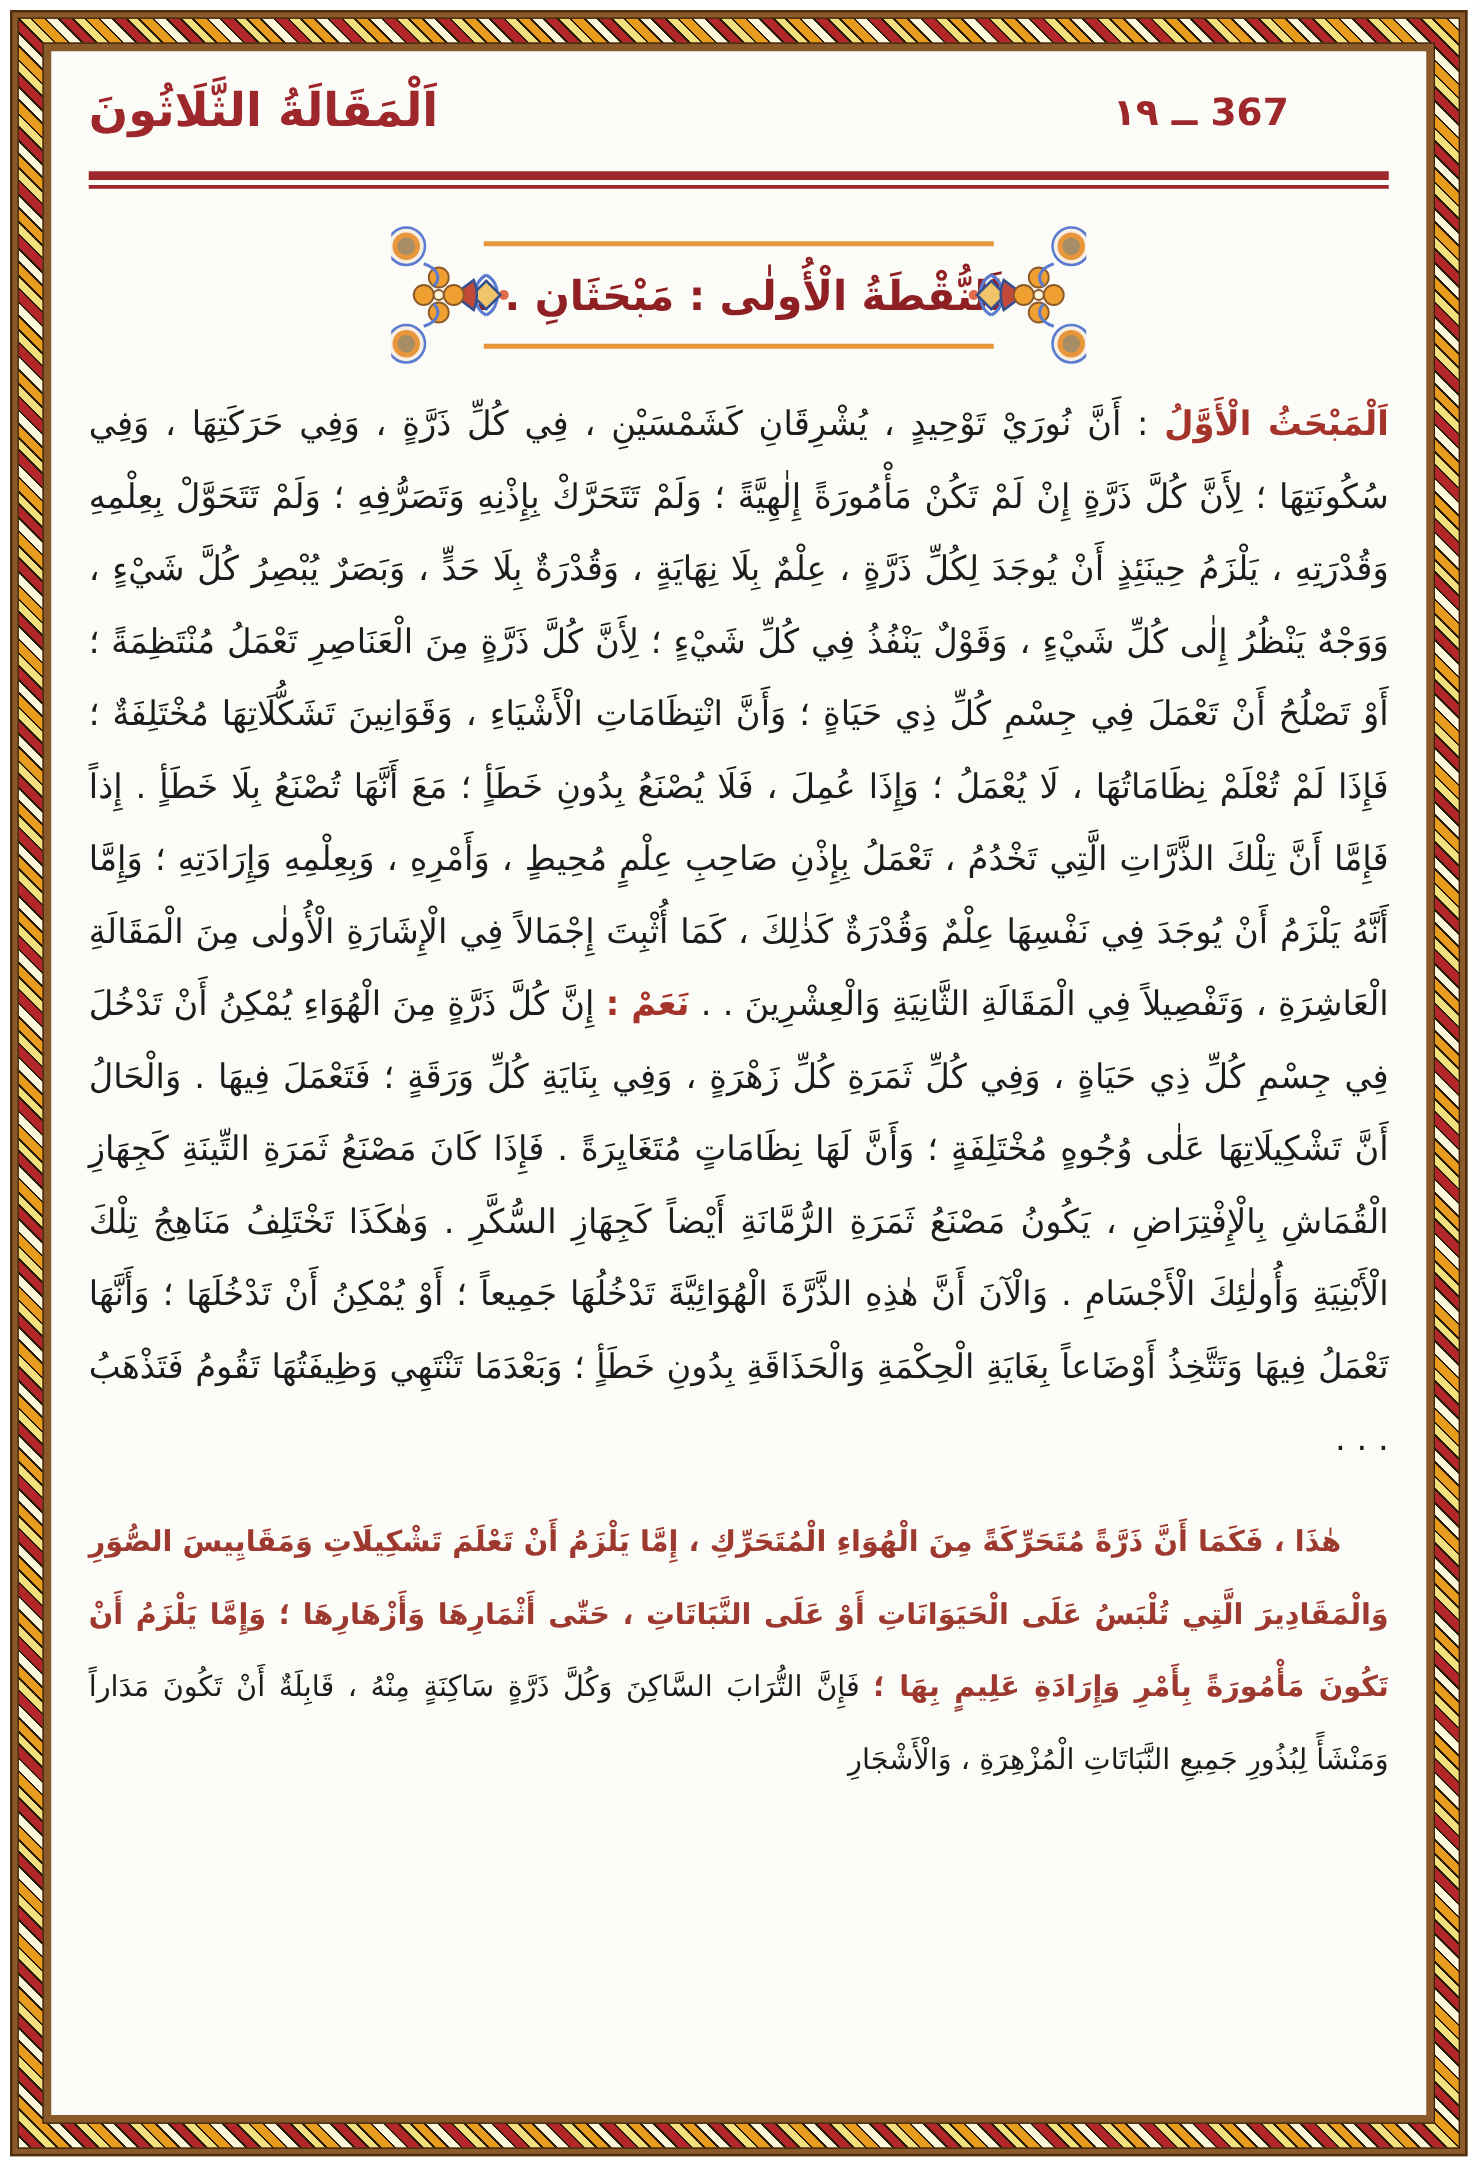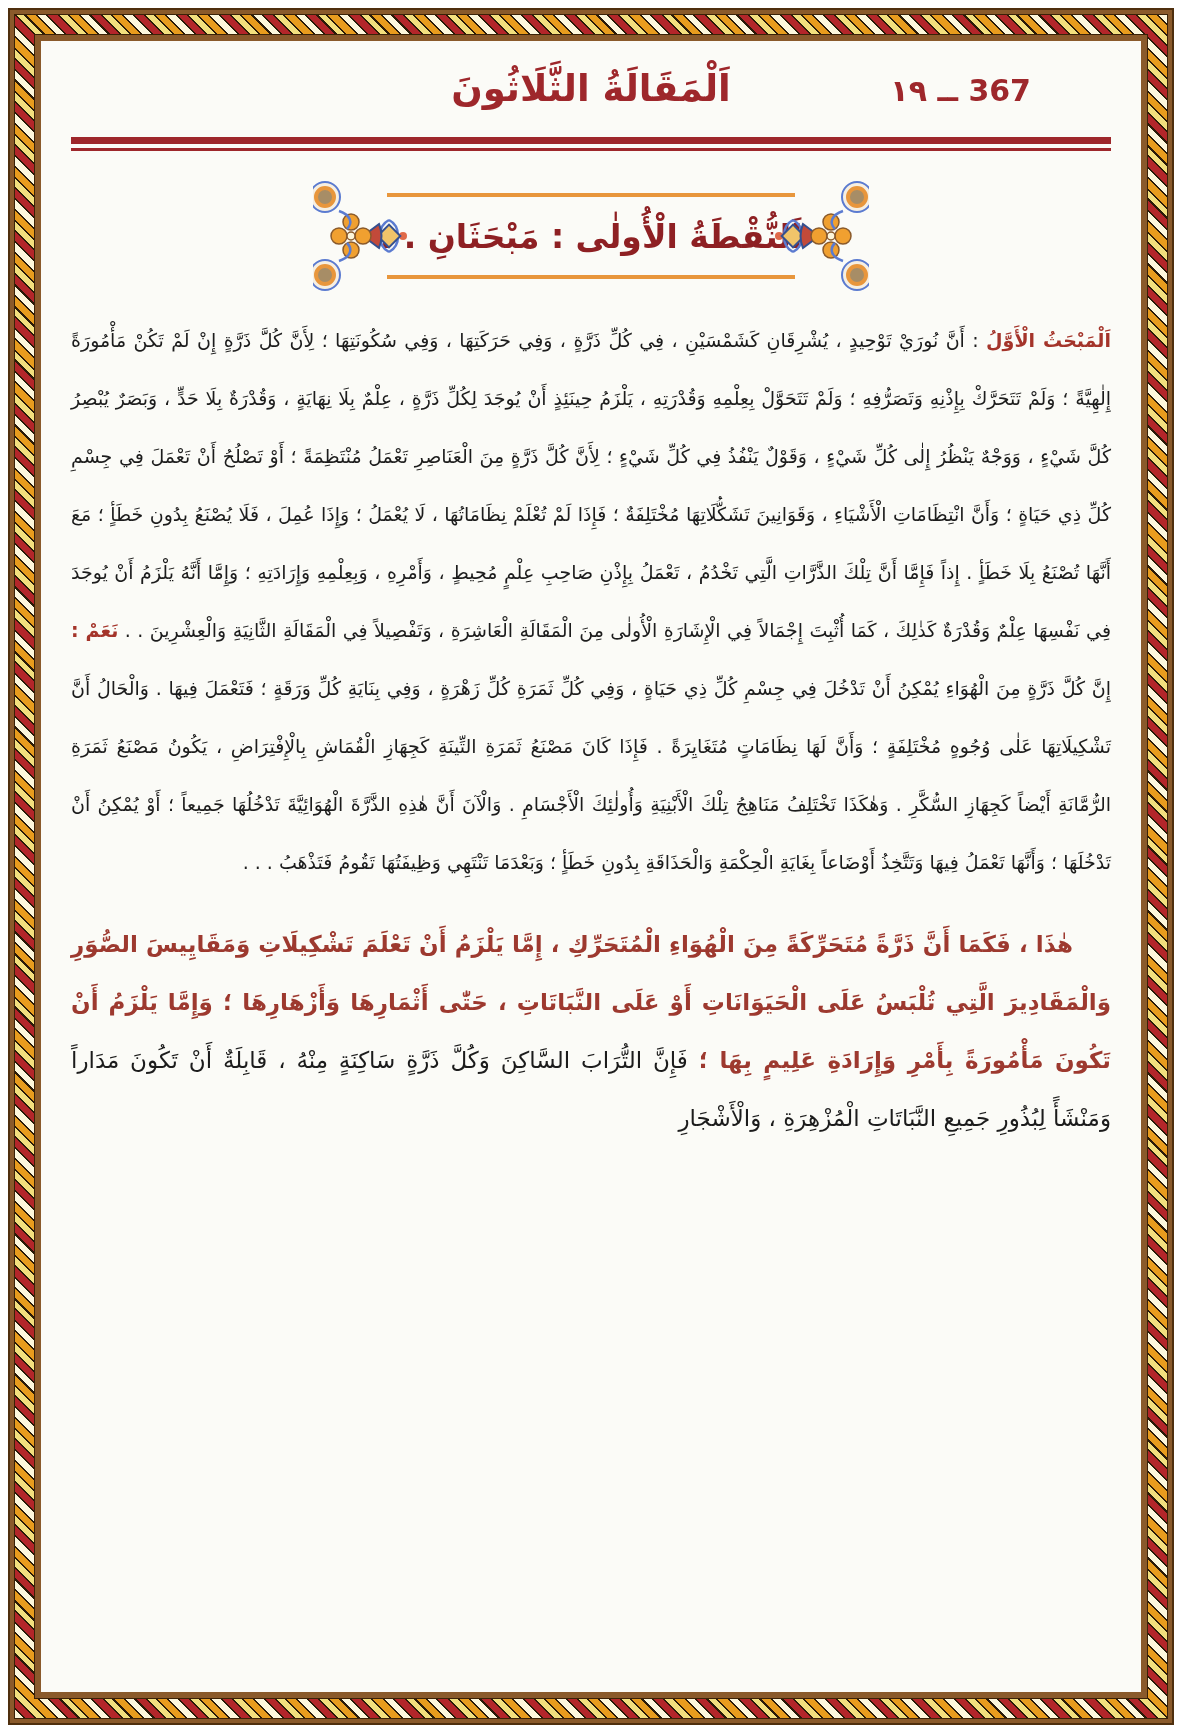--- a/index.html
+++ b/index.html
@@ -18,34 +18,34 @@
         #2a1a08 14px,#2a1a08 15.5px,
         #f2df7e 15.5px,#f2df7e 21px,
         #2a1a08 21px,#2a1a08 22.5px,
         #e89c1e 22.5px,#e89c1e 29px,
         #2a1a08 29px,#2a1a08 30.5px);}
   .f3{height:100%;box-sizing:border-box;background:#8a5a2b;border:1px solid #3a2208;padding:6px;}
   .content{height:100%;box-sizing:border-box;background:#fbfbf7;padding:22px 30px 0;direction:rtl;overflow:hidden;}
 
   .header{position:relative;height:58px;margin-top:4px;}
   .page-number{position:absolute;right:80px;top:6px;font-size:30px;font-weight:bold;color:#9e272b;letter-spacing:3px;}
-  .title{text-align:center;font-size:37px;font-weight:bold;color:#9e272b;}
+  .title{text-align:left;font-size:37px;font-weight:bold;color:#9e272b;}
 
   .rules{margin-top:12px;}
   .rule-thick{height:7px;background:#9e272b;}
   .rule-thin{height:3px;background:#9e272b;margin-top:4px;}
 
   .cartouche{display:flex;align-items:center;justify-content:center;margin:26px auto 4px;width:580px;}
   .orn{width:96px;height:118px;flex:0 0 auto;position:relative;z-index:2;}
   .orn.right{transform:scaleX(-1);}
   .bar{flex:0 0 auto;width:408px;height:78px;border-top:4px solid #e8963c;border-bottom:4px solid #e8963c;
        display:flex;align-items:center;justify-content:center;margin:0 -22px;position:relative;z-index:1;background:#fbfbf7;}
   .bar-label{font-size:33px;font-weight:bold;color:#8e2023;white-space:nowrap;}
 
-  .para{font-size:19px;line-height:58px;text-align:justify;color:#1c1c1c;margin:16px 0 0;}
+  .para{font-size:27px;line-height:58px;text-align:justify;color:#1c1c1c;margin:16px 0 0;}
   .red-lead{color:#a4342a;font-weight:bold;}
   .red-word{color:#a4342a;font-weight:bold;}
   .para2{font-size:23px;line-height:58px;text-align:justify;margin:24px 0 0;text-indent:38px;}
   .maroon{color:#9d392f;font-weight:bold;}
   .p2-black{color:#1c1c1c;font-weight:normal;}
 </style>
 </head>
 <body>
 
 <div class="page">

